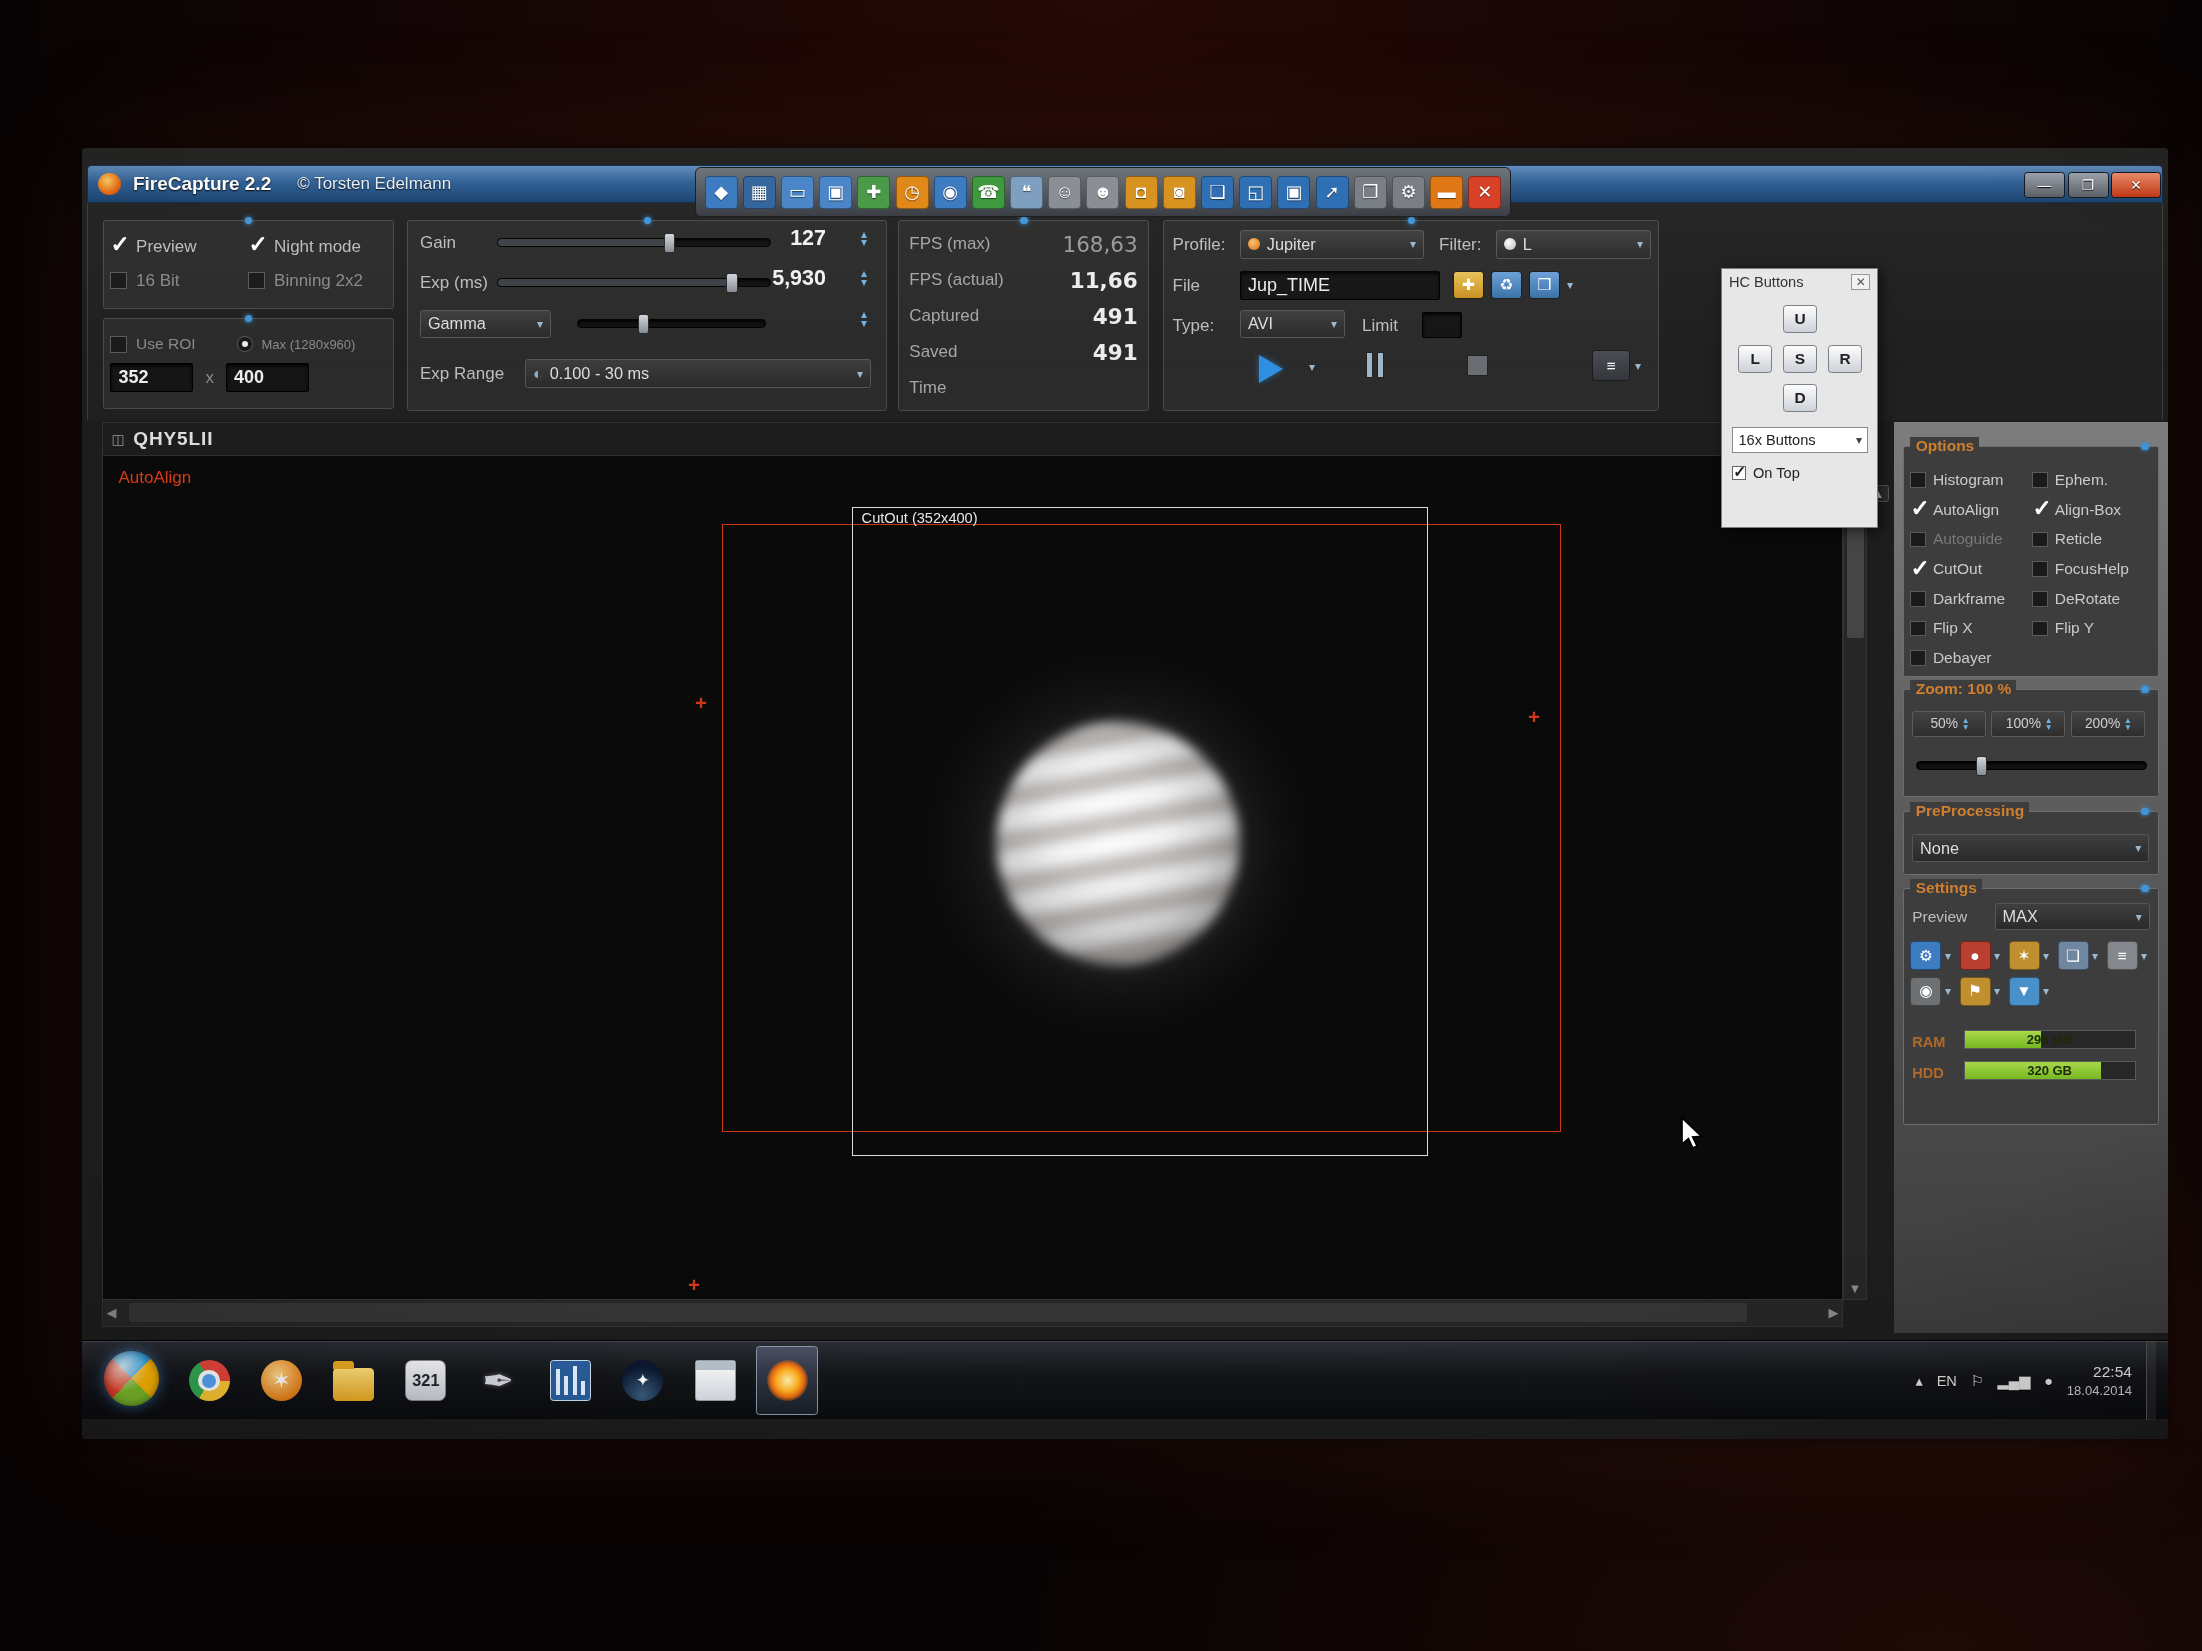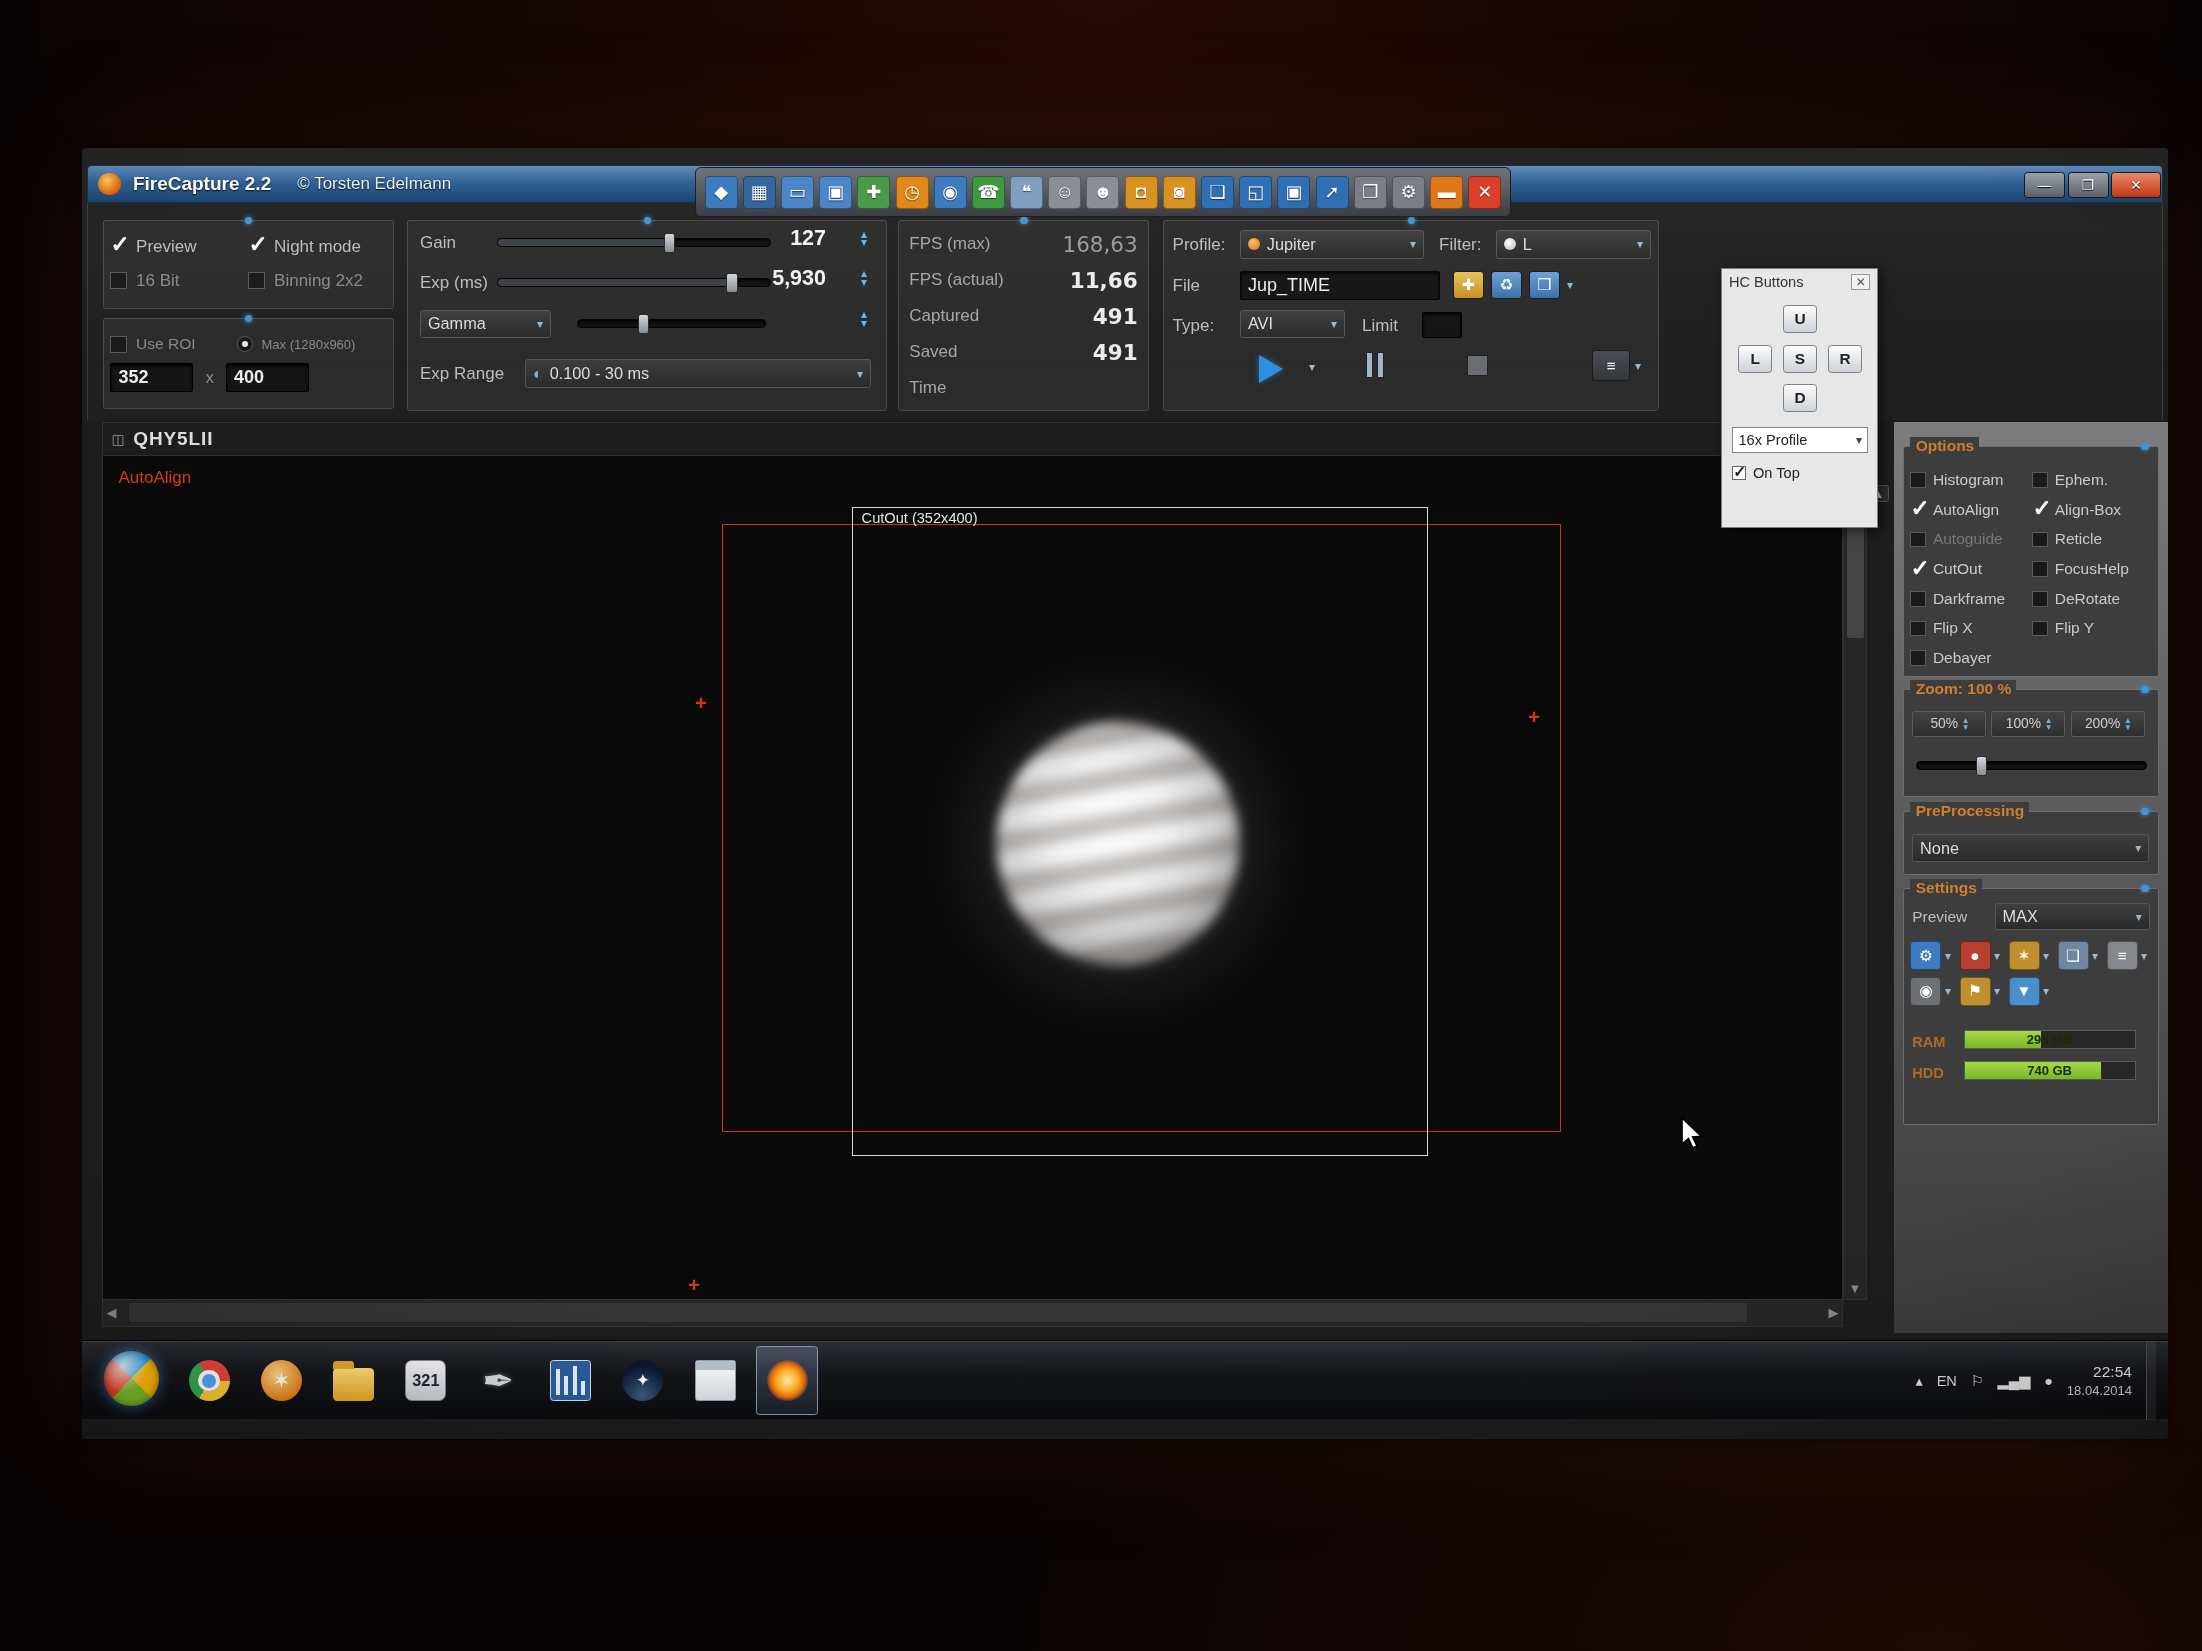--- a/index.html
+++ b/index.html
@@ -442,21 +442,21 @@
     <div style="display:flex;align-items:center;padding:5.2px 6.9px">
       <span style="color:#333;font-size:14.6px">HC Buttons</span>
       <span style="margin-left:auto;color:#555;font-size:12px;border:0.9px solid #999;padding:0 3.4px;background:#f2f2f2">✕</span>
     </div>
     <div class="hcbtn" style="left:61px;top:36px">U</div>
     <div class="hcbtn" style="left:16.3px;top:76px">L</div>
     <div class="hcbtn" style="left:61px;top:76px">S</div>
     <div class="hcbtn" style="left:106px;top:76px">R</div>
     <div class="hcbtn" style="left:61px;top:115px">D</div>
     <div class="hcdd" style="left:10.3px;top:158px;width:136px;height:26px">
-      <span>16x Profile</span>
+      <span>16x Buttons</span>
       <span class="ddarrow" style="color:#444"></span>
     </div>
     <div style="position:absolute;left:10.3px;top:196px;display:flex;align-items:center;gap:6.9px">
       <span class="hccb on"></span>
       <span style="color:#222;font-size:14.6px">On Top</span>
     </div>
   </div>
 
   <div class="a mainarea">
     <div class="mainhdr">
@@ -664,21 +664,21 @@
           </div>
         </div>
       <span class="ramlbl a" style="left:8.6px;top:145px">RAM</span>
       <div class="bar" style="left:60px;top:141px">
         <div class="barfill" style="width: 45%;"></div>
         <span class="bartext">298 MB</span>
       </div>
       <span class="ramlbl a" style="left:8.6px;top:176px">HDD</span>
       <div class="bar" style="left:60px;top:172px">
         <div class="barfill" style="width: 80%;"></div>
-        <span class="bartext">740 GB</span>
+        <span class="bartext">320 GB</span>
       </div>
     </div>
   </div>
 
   <div class="a taskbar">
     <div class="orb"></div>
     <div class="tbicons">
       <div class="tbslot">
             <div class="tg ic-chrome"></div>
           </div>

